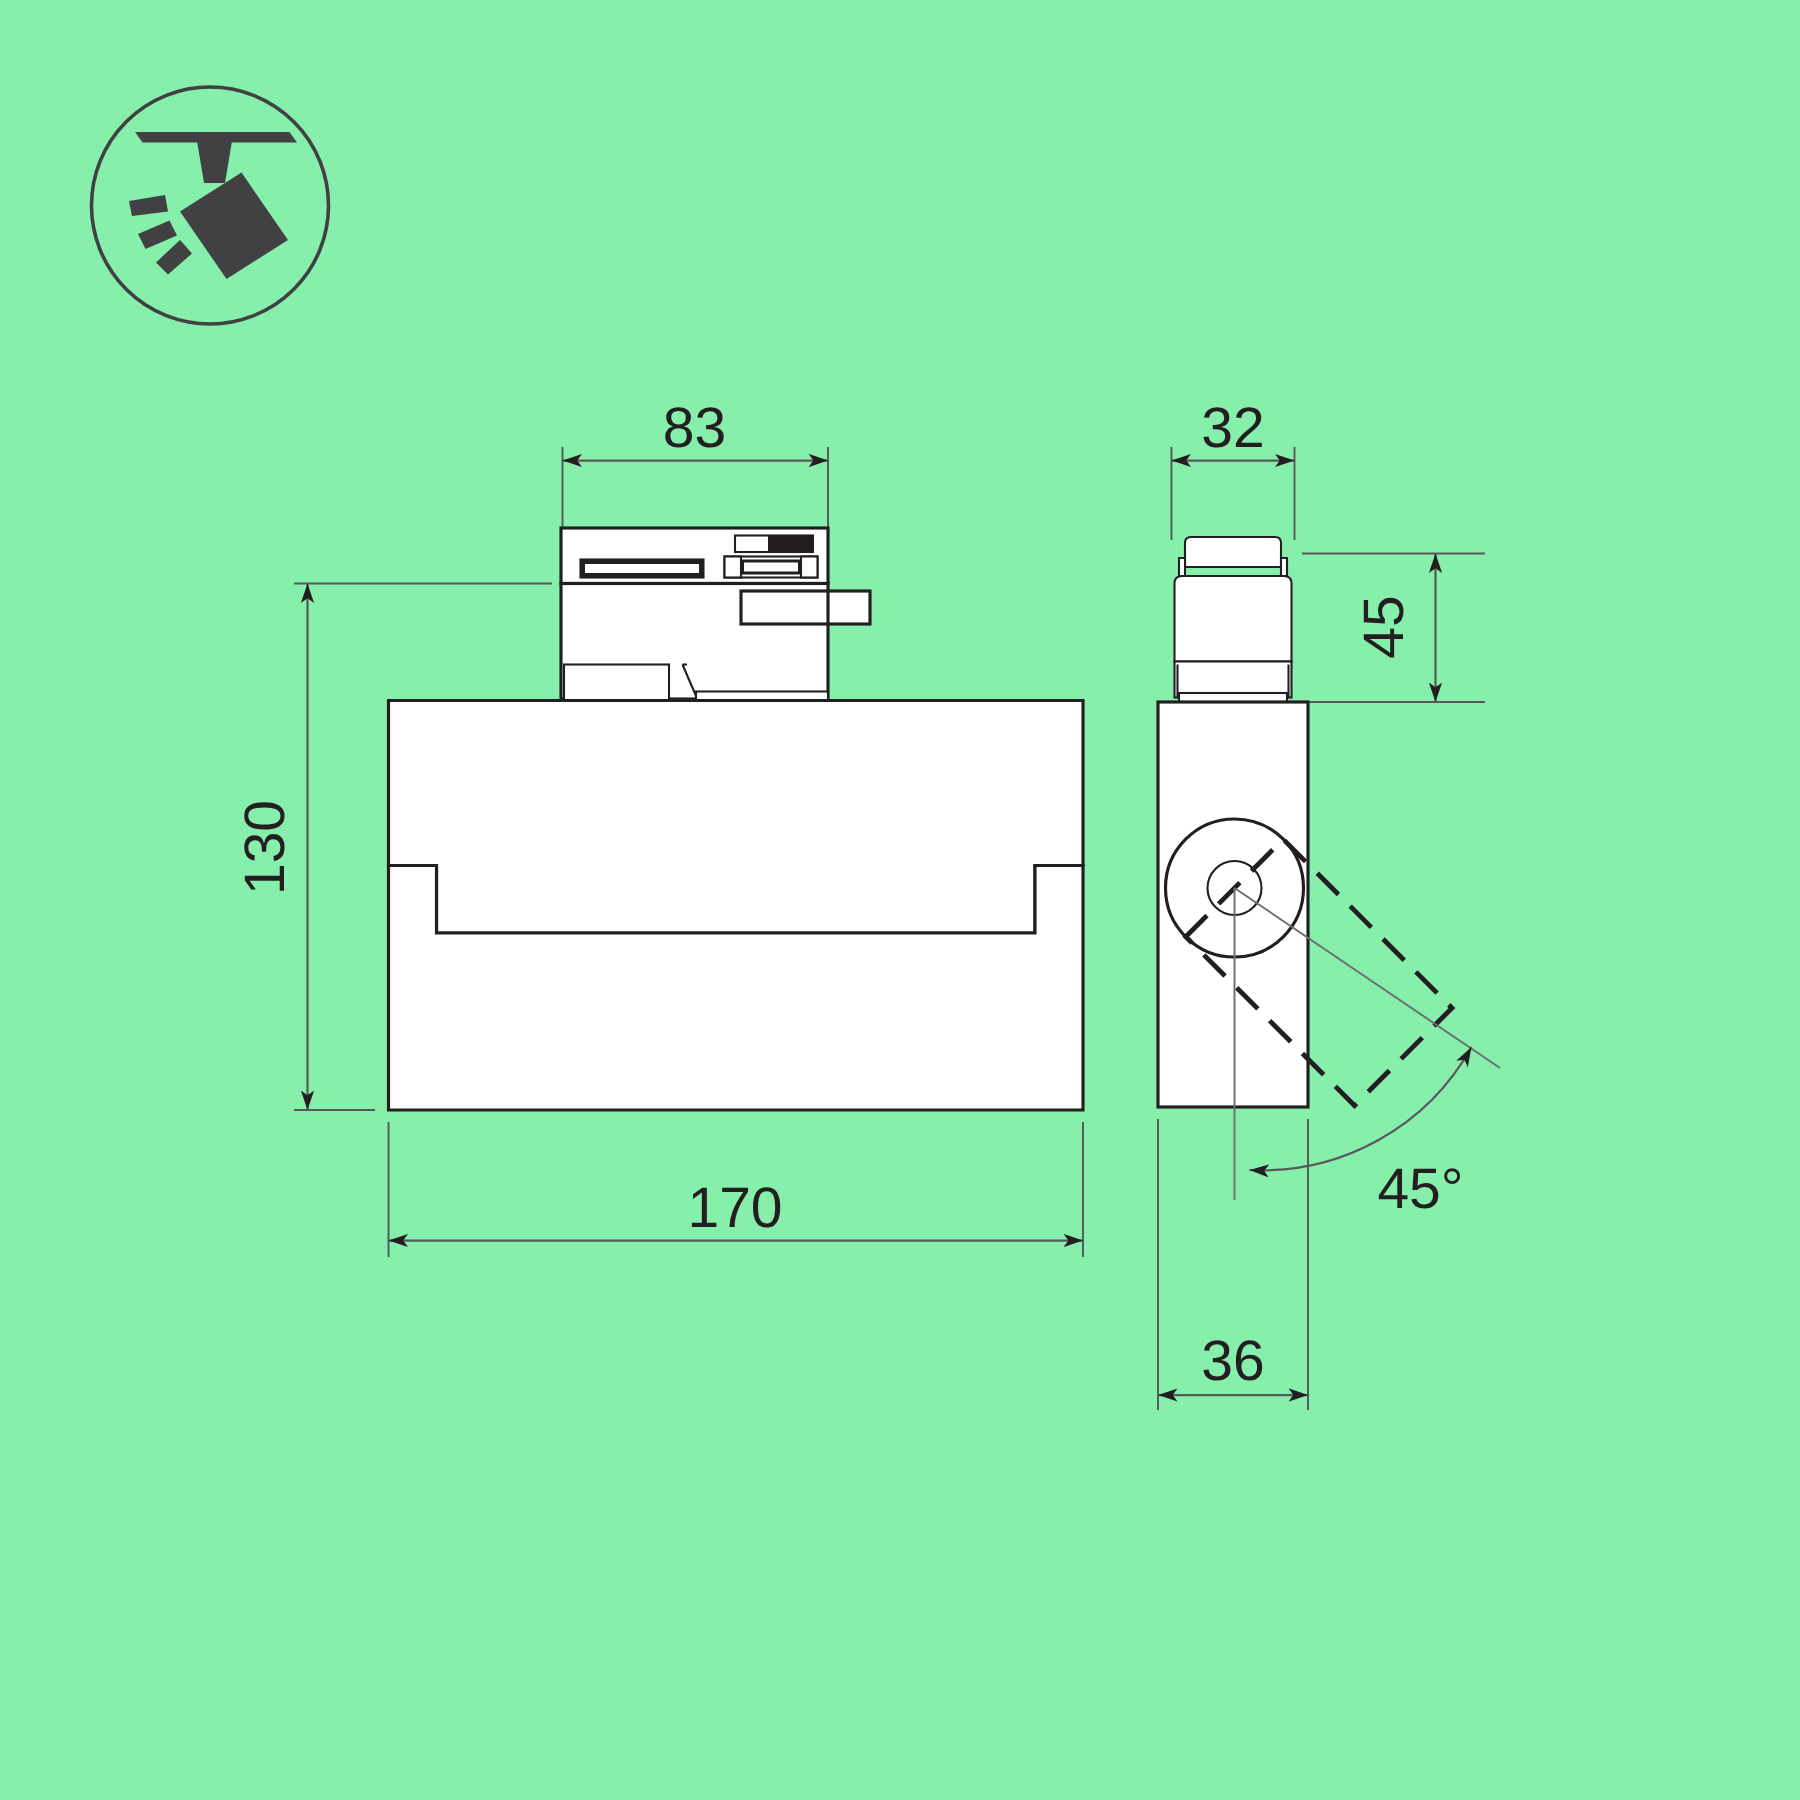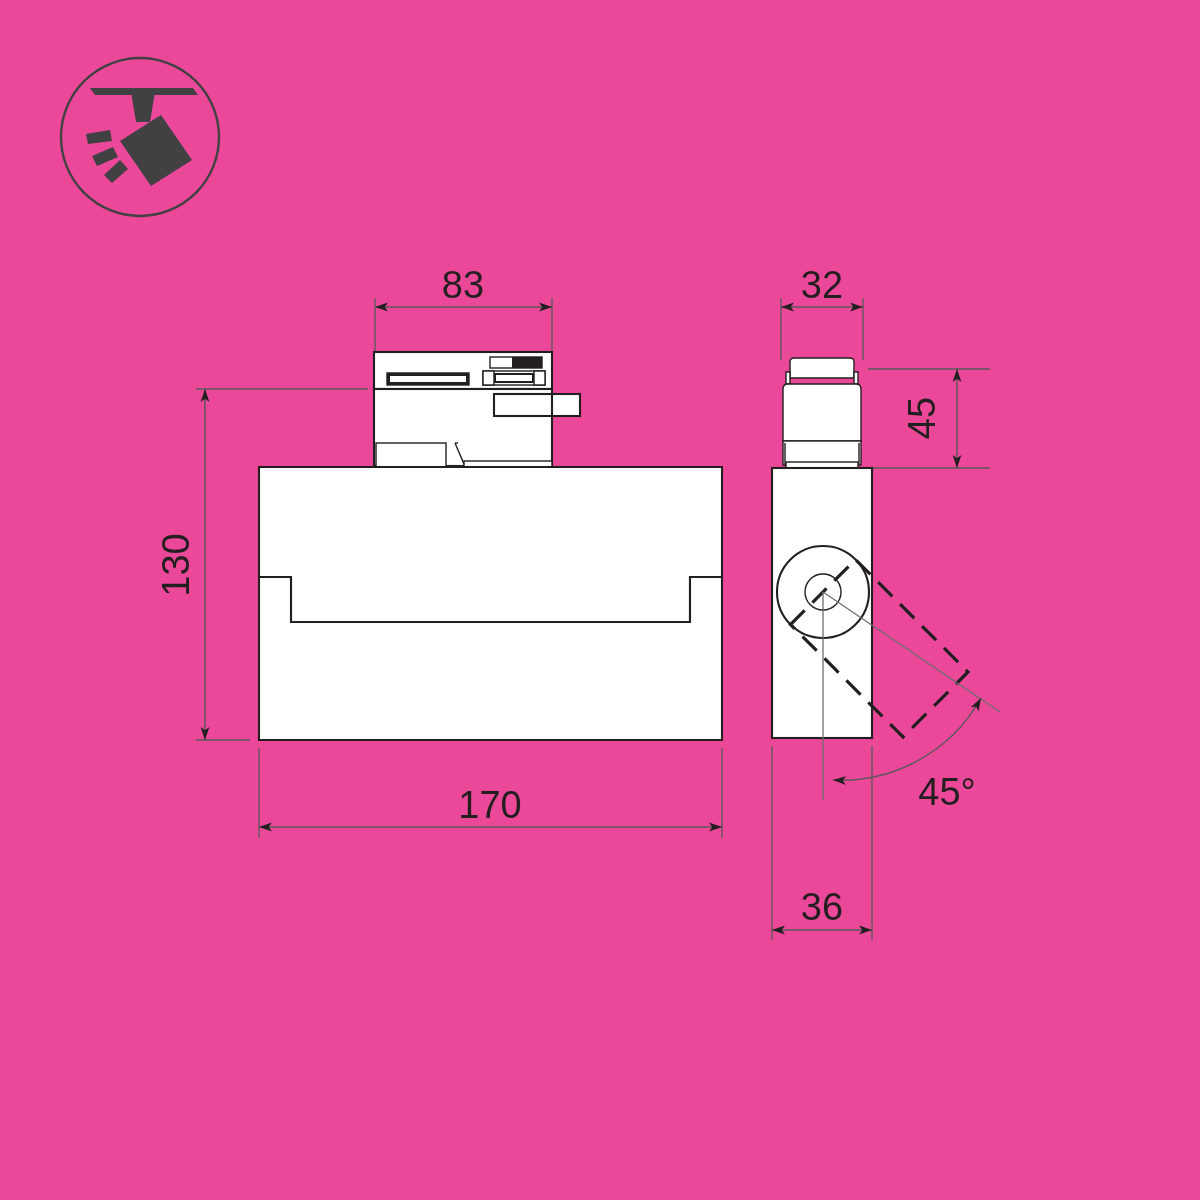--- a/index.html
+++ b/index.html
@@ -10,21 +10,21 @@
   body {
     width: 1200px;
     height: 1200px;
     font-family: "Liberation Sans", sans-serif;
     overflow: hidden;
   }
   #sheet {
     position: relative;
     width: 1200px;
     height: 1200px;
-    background: #ec4899;
+    background: #86efac;
   }
   svg.drawing {
     position: absolute;
     top: 0;
     left: 0;
     width: 1200px;
     height: 1200px;
   }
   .dim-text {
     font-family: "Liberation Sans", sans-serif;

